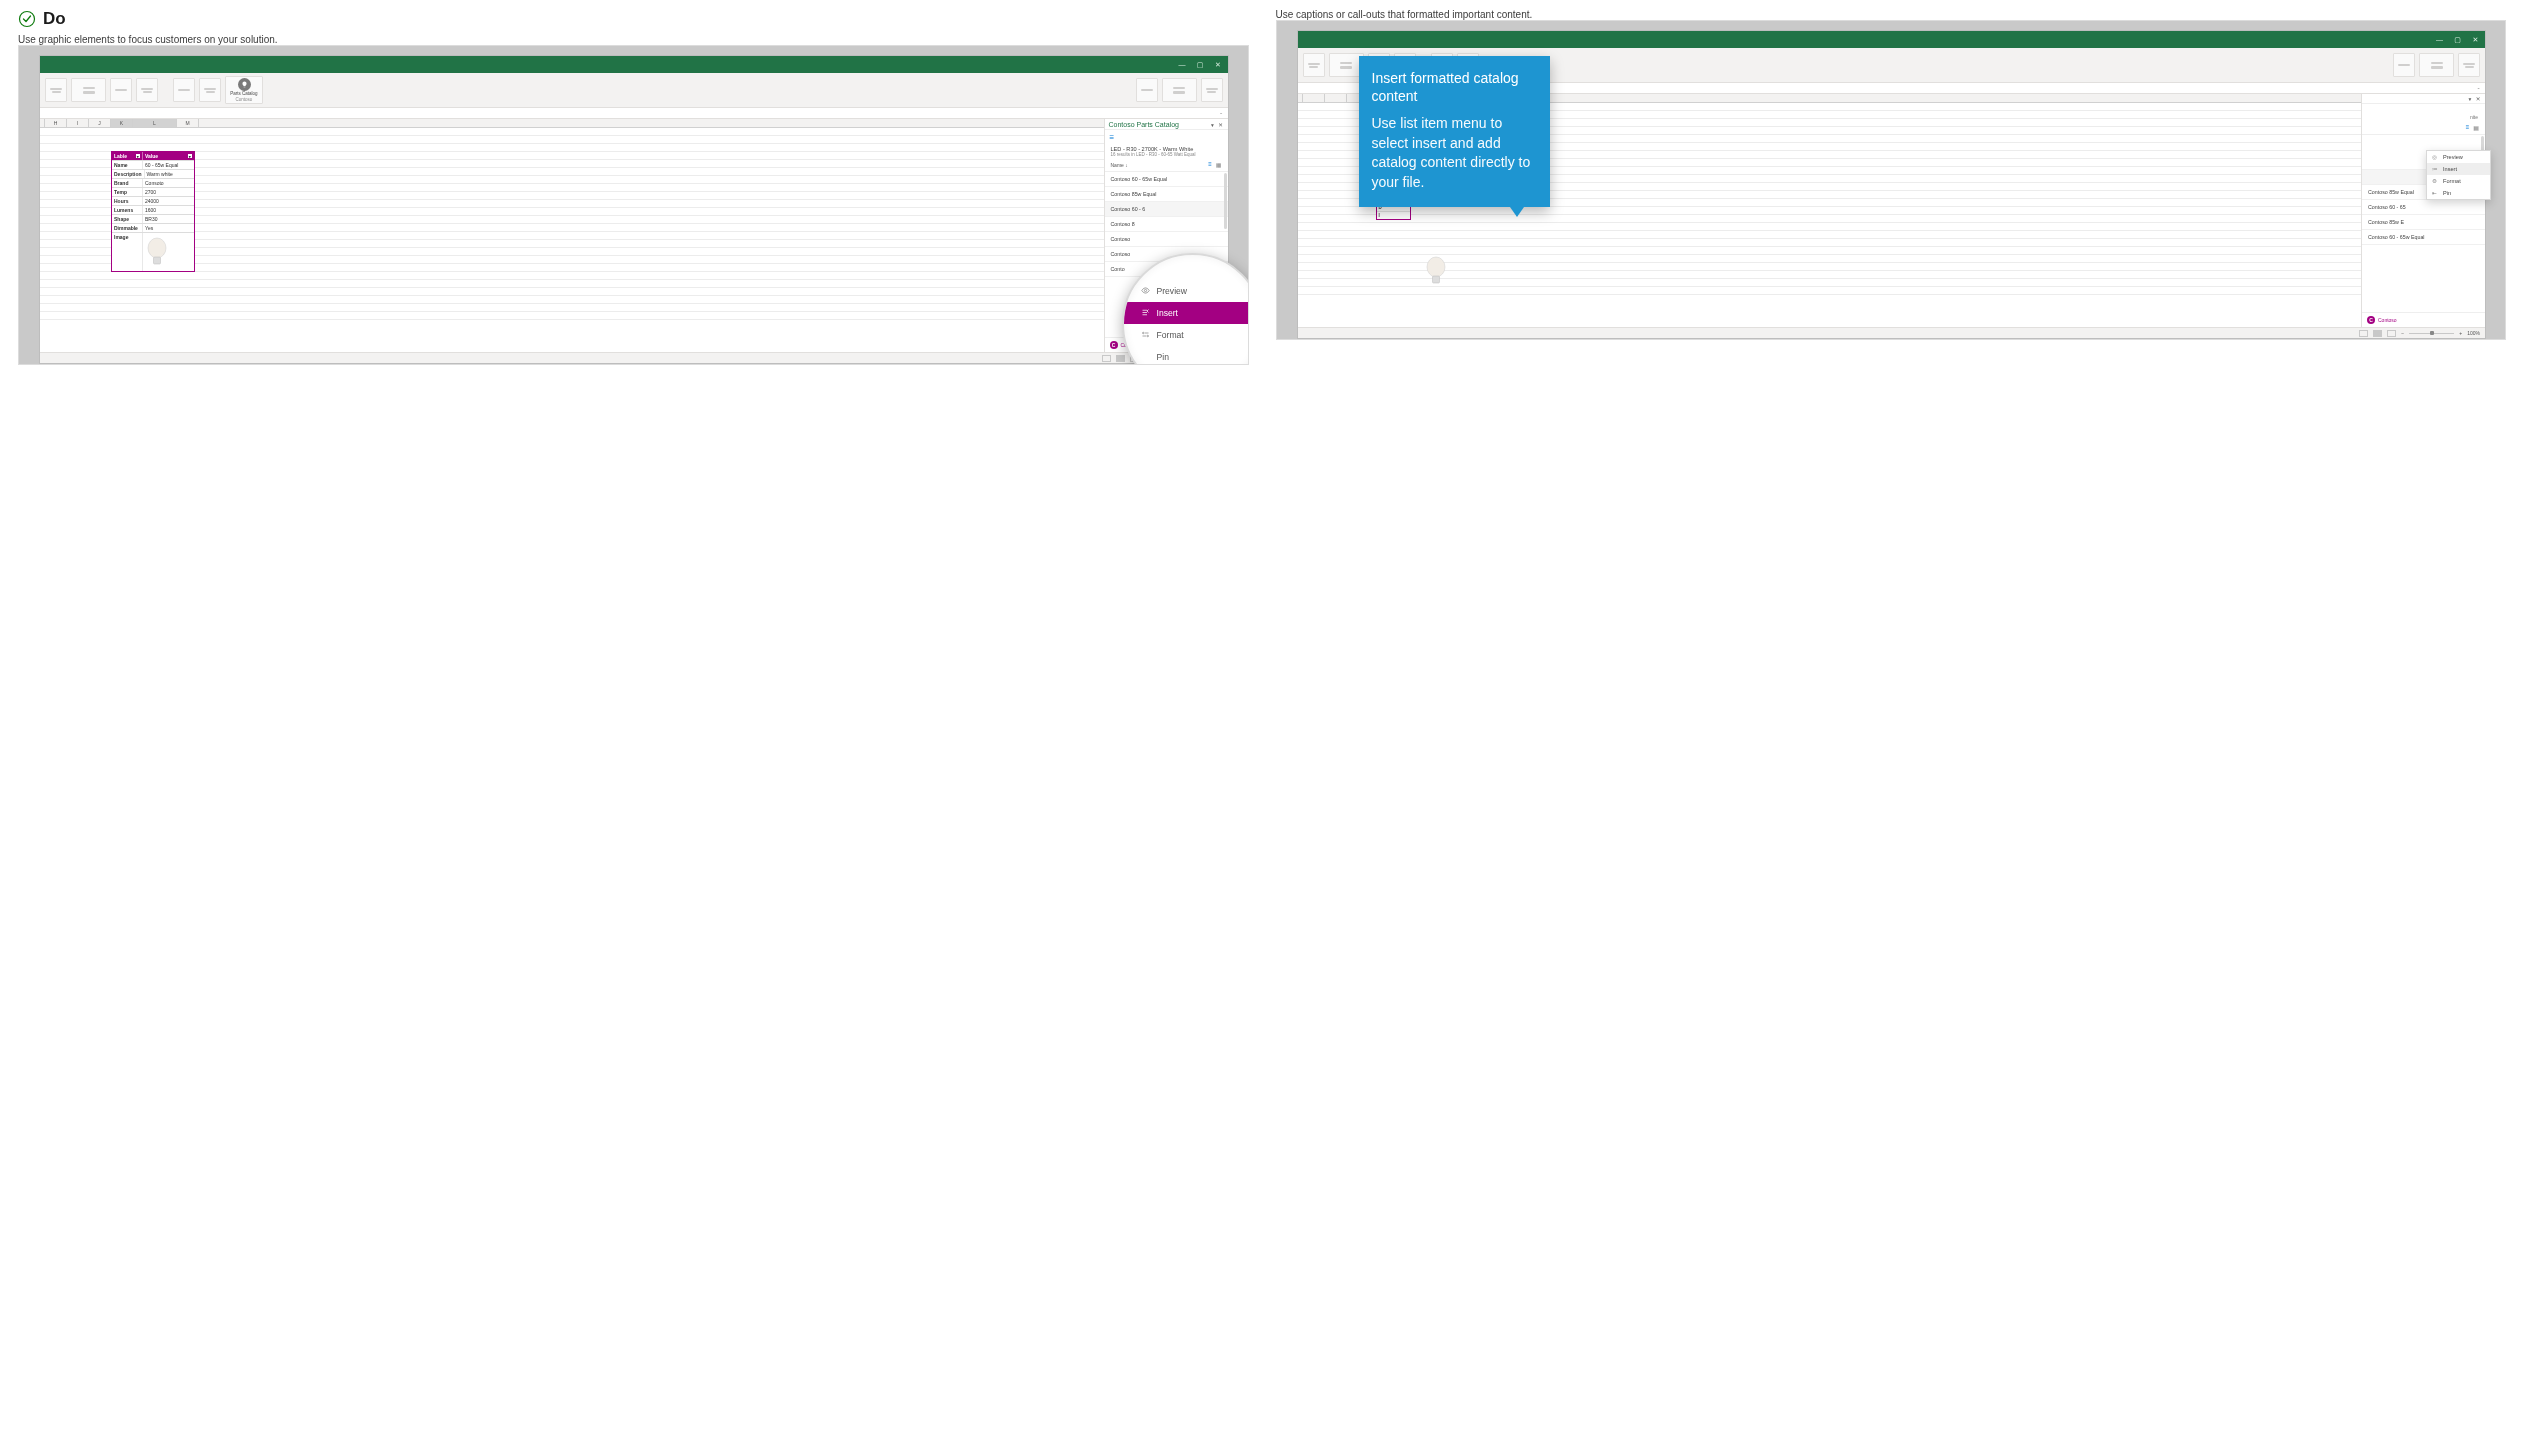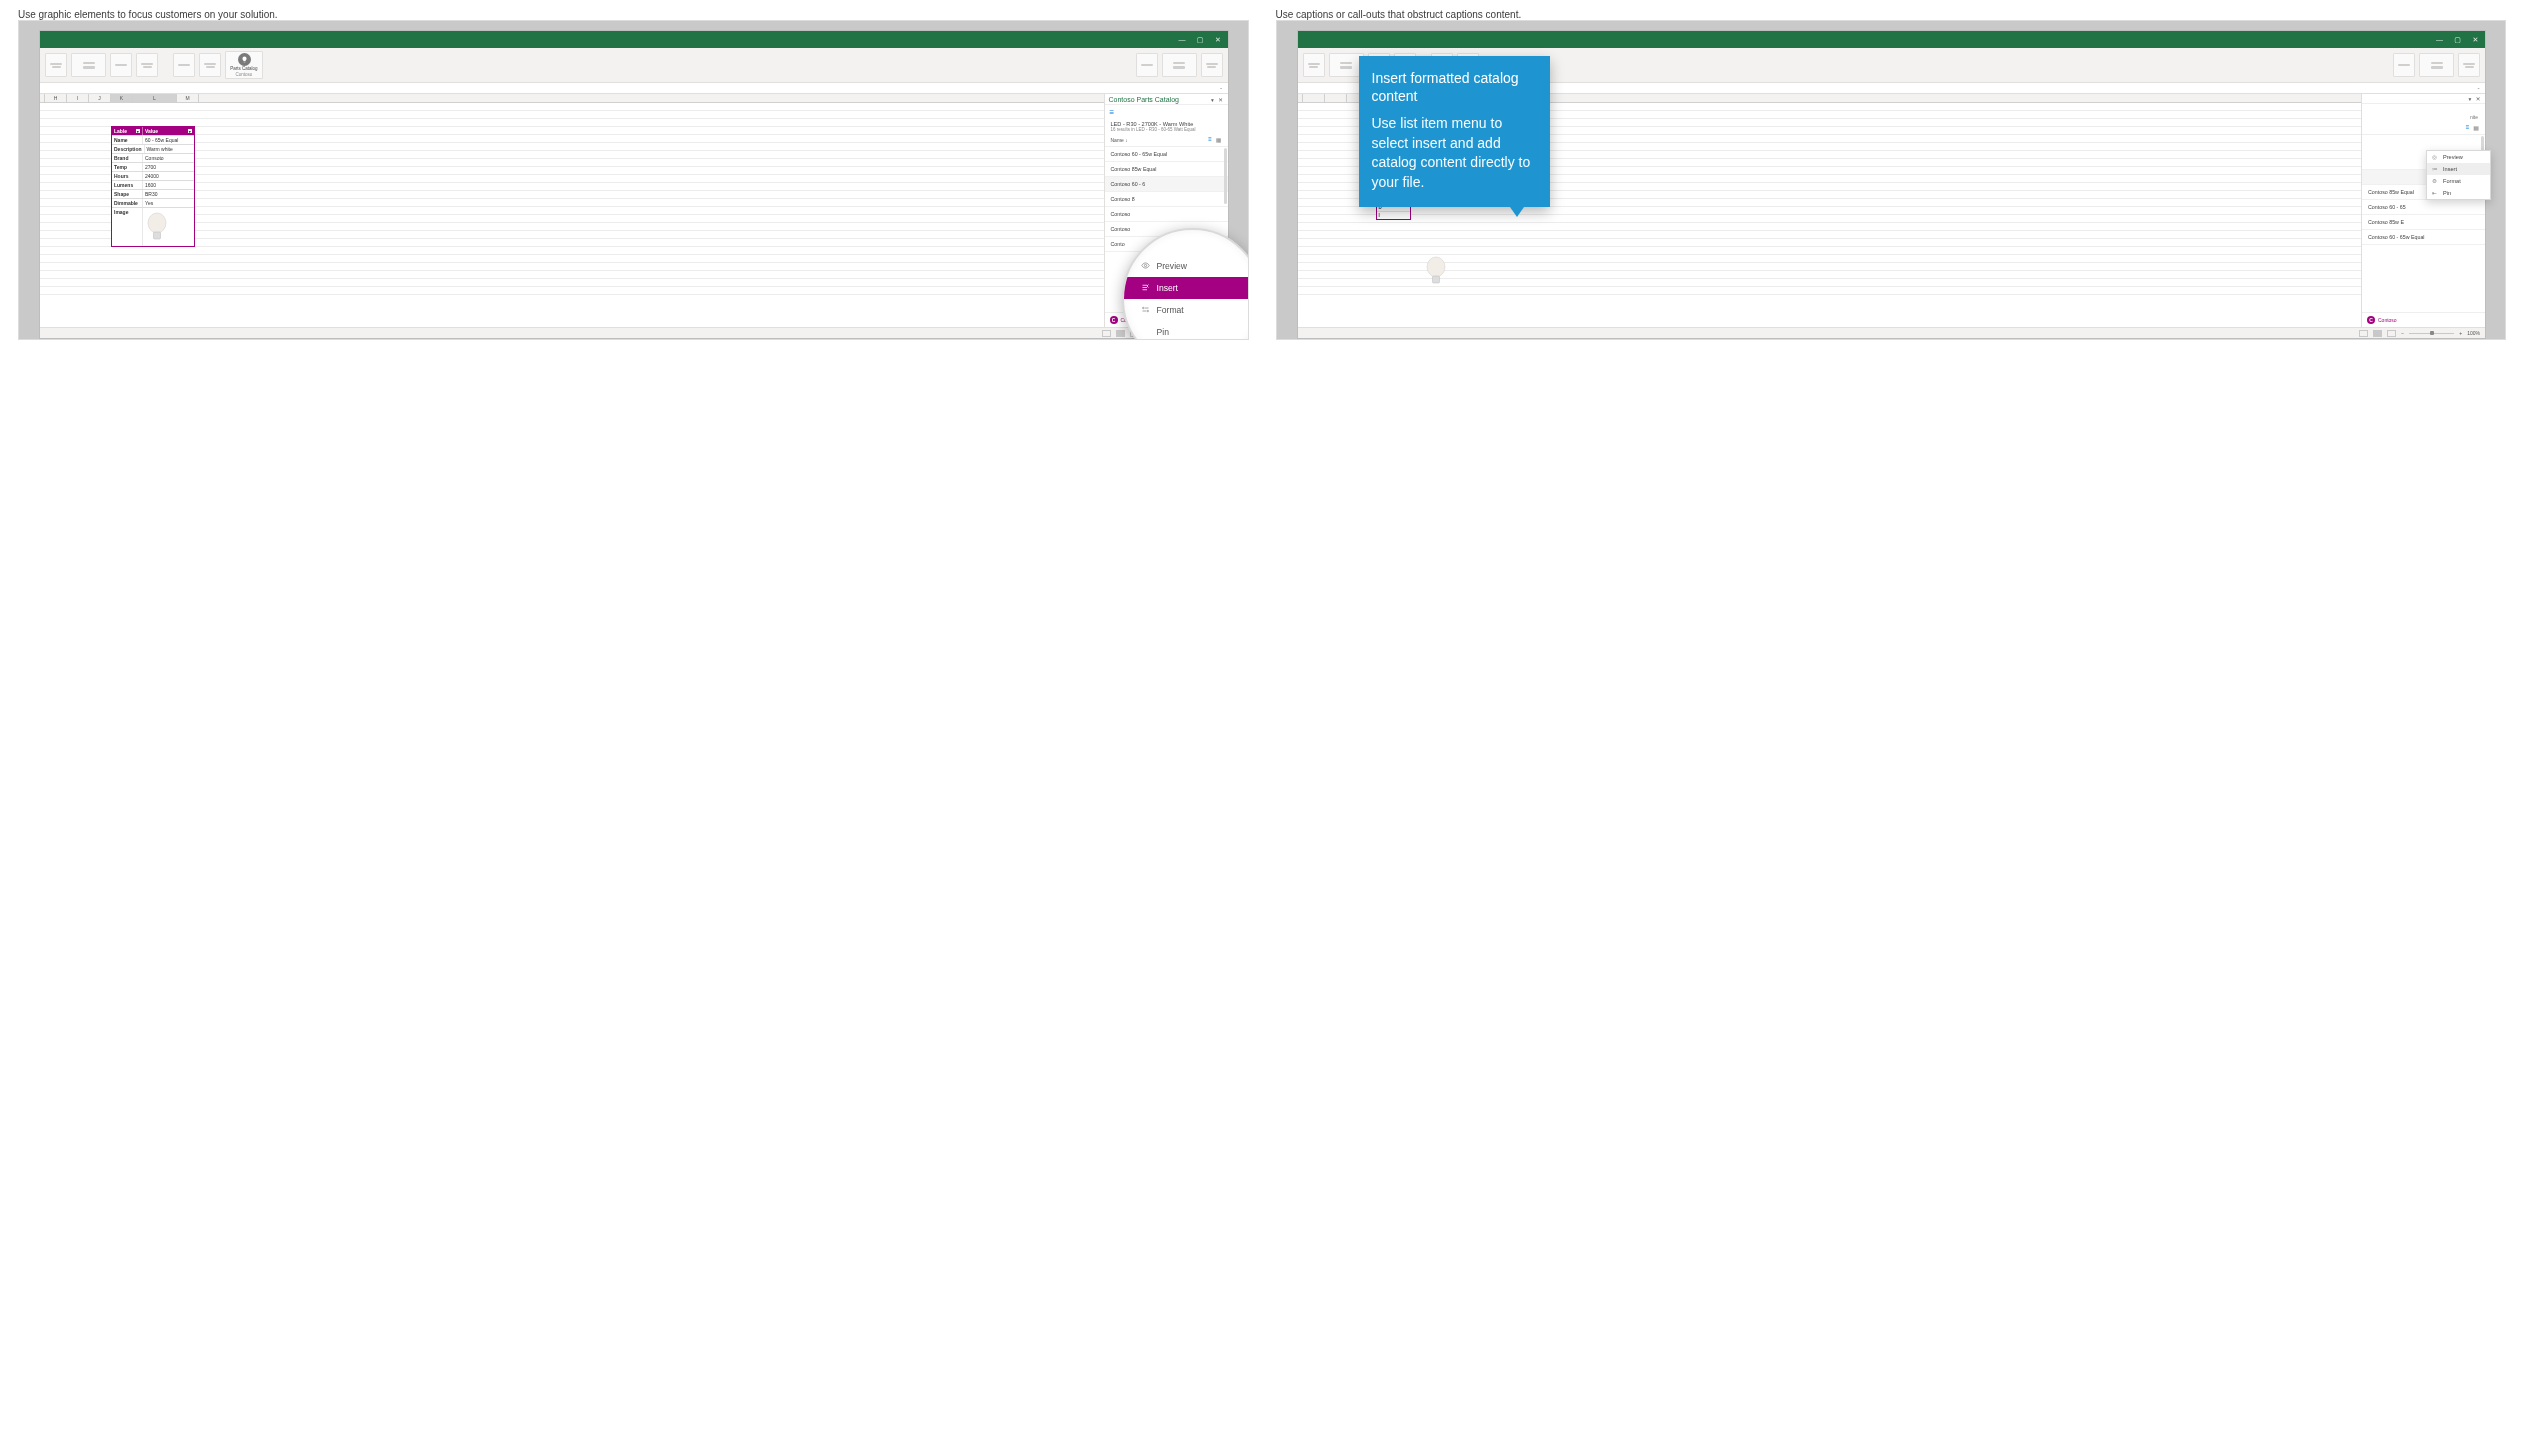--- a/index.html
+++ b/index.html
@@ -97,20 +97,29 @@
   .under-table .urow{border-top:0.5px solid #e3e3e3;padding:1px 2px;color:#444;font-weight:600;}
   .under-table .uhead{background:#a30082;height:7px;}
   .bulbund{position:absolute;left:126px;top:161px;}
 </style>
 </head>
 <body>
 
 <div class="cols">
 
   <div class="col">
+    <div class="head">
+      <span class="head-icon">
+        <svg viewBox="0 0 36 36">
+            <circle cx="18" cy="18" r="15" fill="none" stroke="#107c10" stroke-width="2.4"></circle>
+            <path d="M11 18 l5 5 l9 -11" fill="none" stroke="#107c10" stroke-width="2.6" stroke-linecap="round" stroke-linejoin="round"></path>
+          </svg>
+      </span>
+      <span class="head-title">Do</span>
+    </div>
     <div class="head-sub">Use graphic elements to focus customers on your solution.</div>
 
     <div class="frame">
       <div class="excel">
         <div class="titlebar">
           <span class="winbtn">—</span>
           <span class="winbtn">▢</span>
           <span class="winbtn">✕</span>
         </div>
         <div class="ribbon">
@@ -350,21 +359,21 @@
           <div class="mrow">
             <span class="micn"></span>
             <span>Pin</span>
           </div>
         </div>
       </div>
     </div>
   </div>
 
   <div class="col">
-    <div class="head-sub">Use captions or call-outs that obstruct captions content.</div>
+    <div class="head-sub">Use captions or call-outs that formatted important content.</div>
 
     <div class="frame">
       <div class="excel">
         <div class="titlebar">
           <span class="winbtn">—</span>
           <span class="winbtn">▢</span>
           <span class="winbtn">✕</span>
         </div>
         <div class="ribbon">
           <div class="rbtn">

